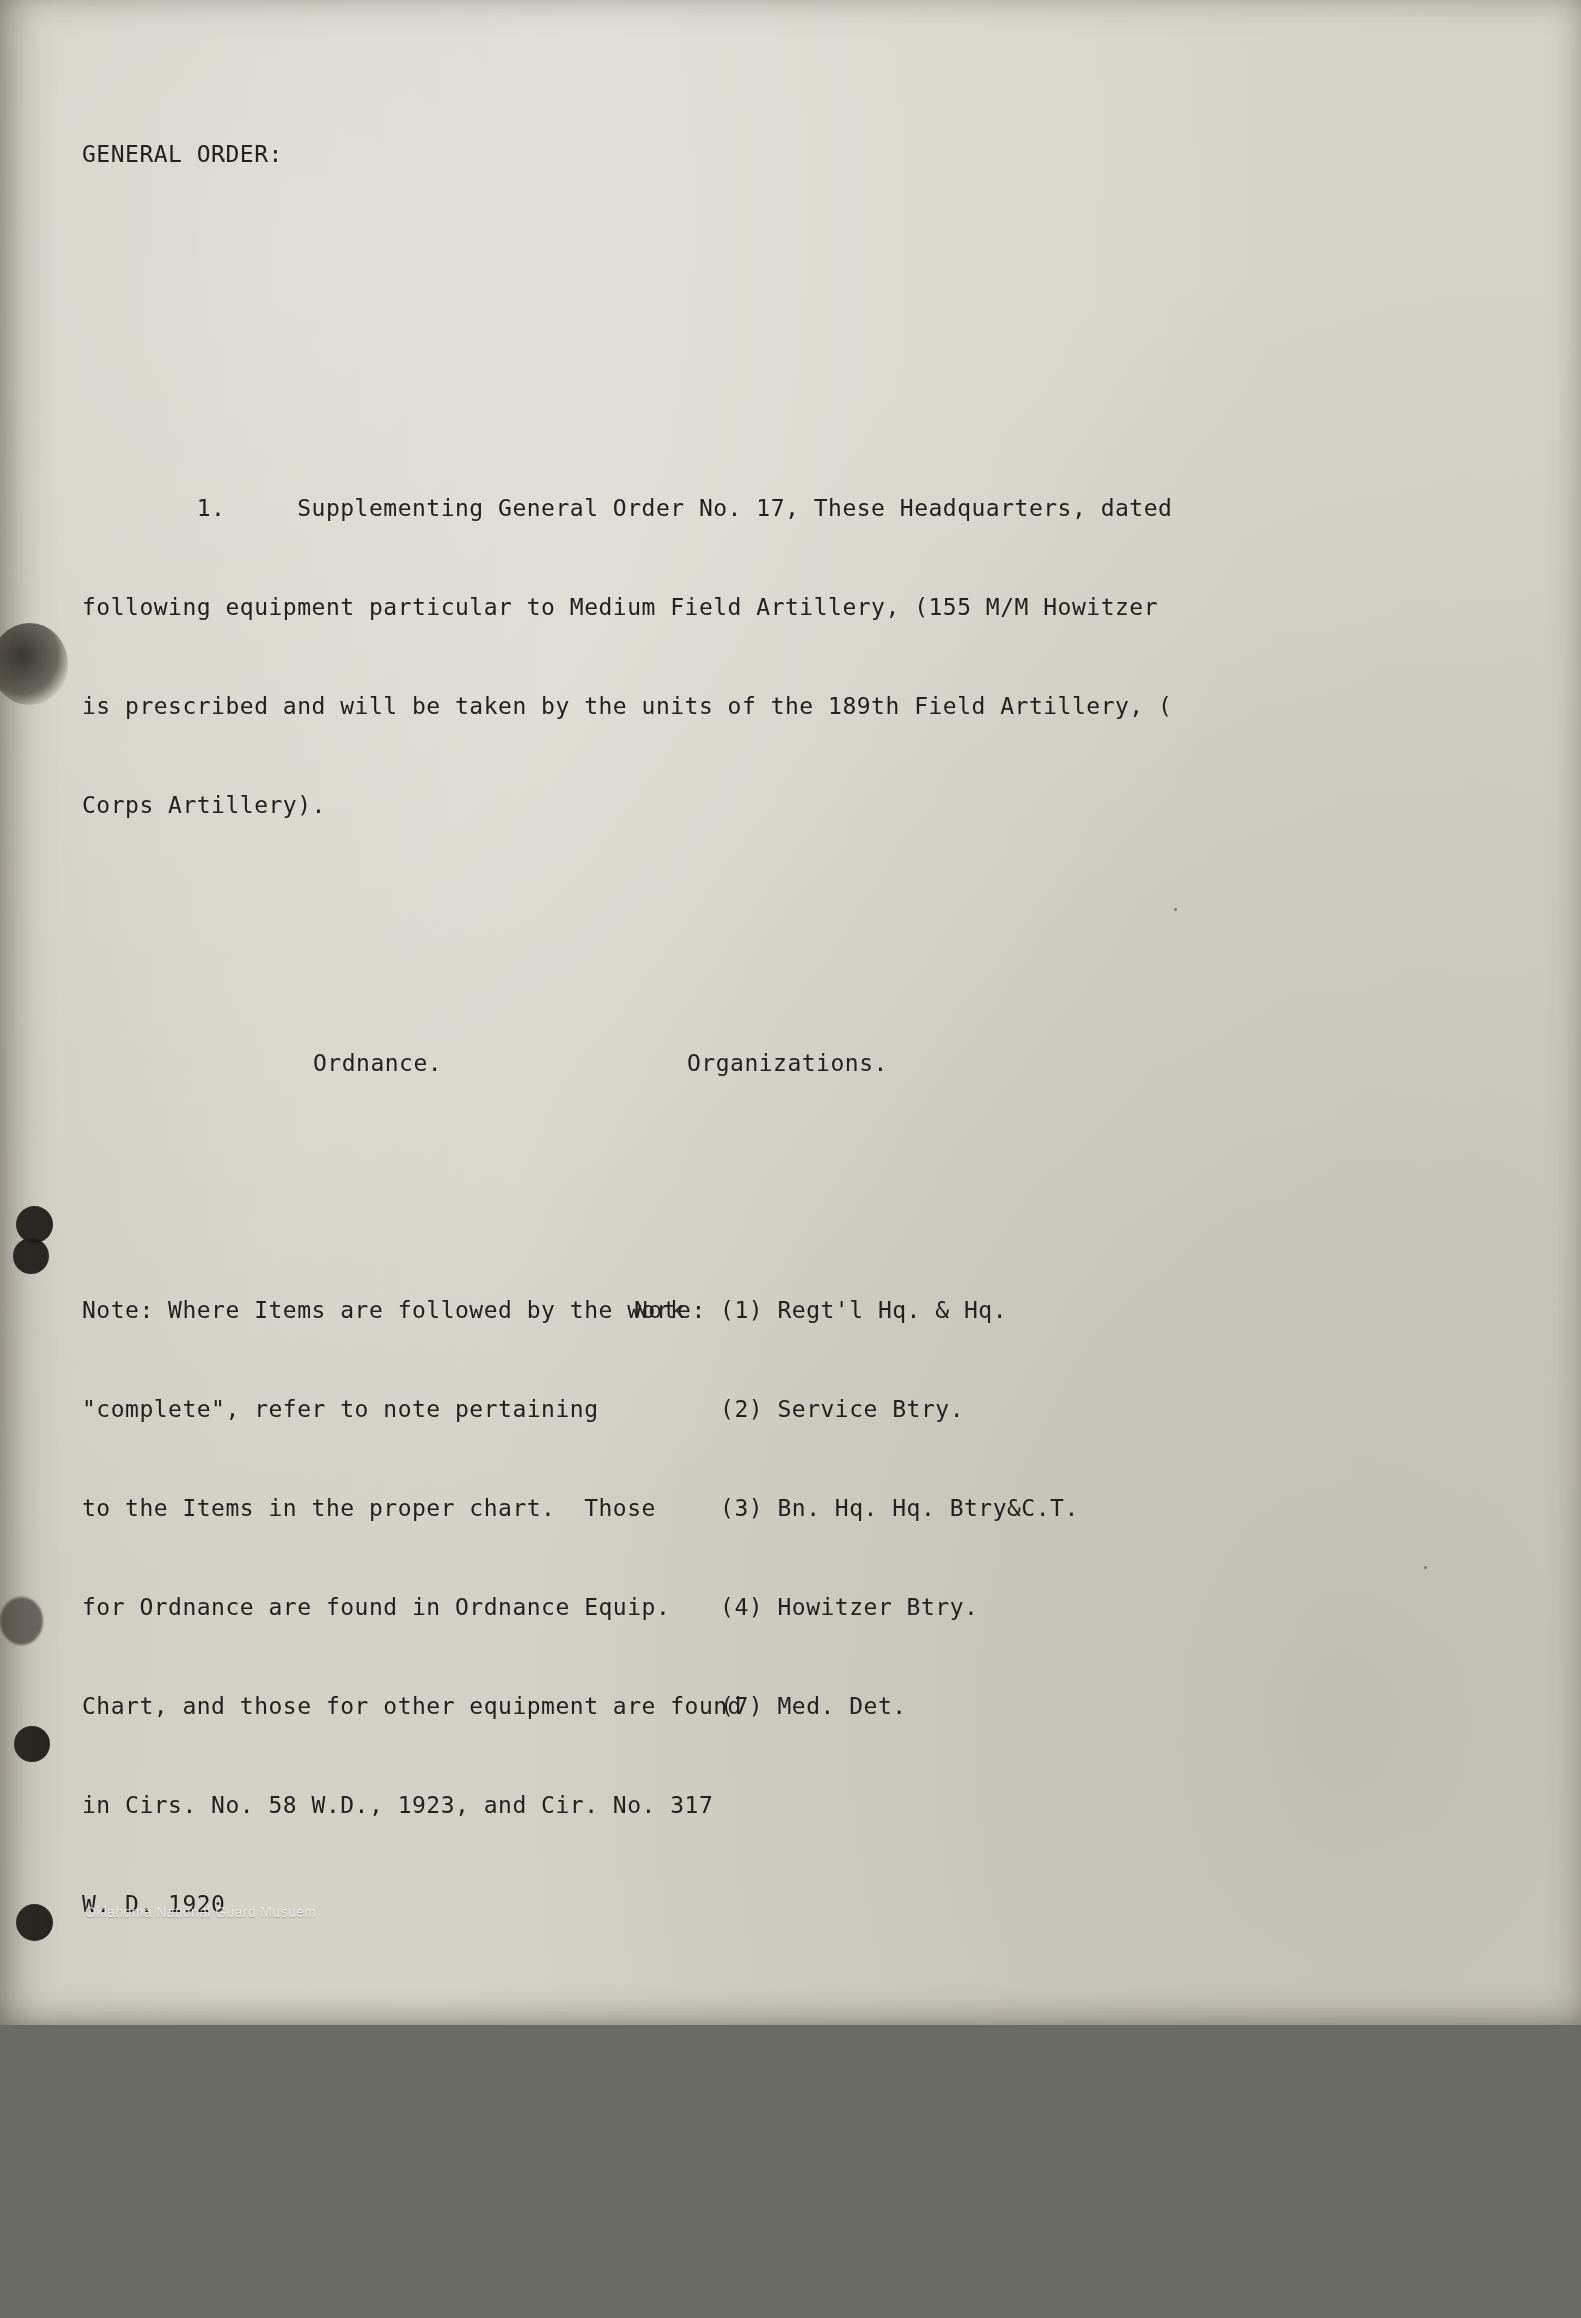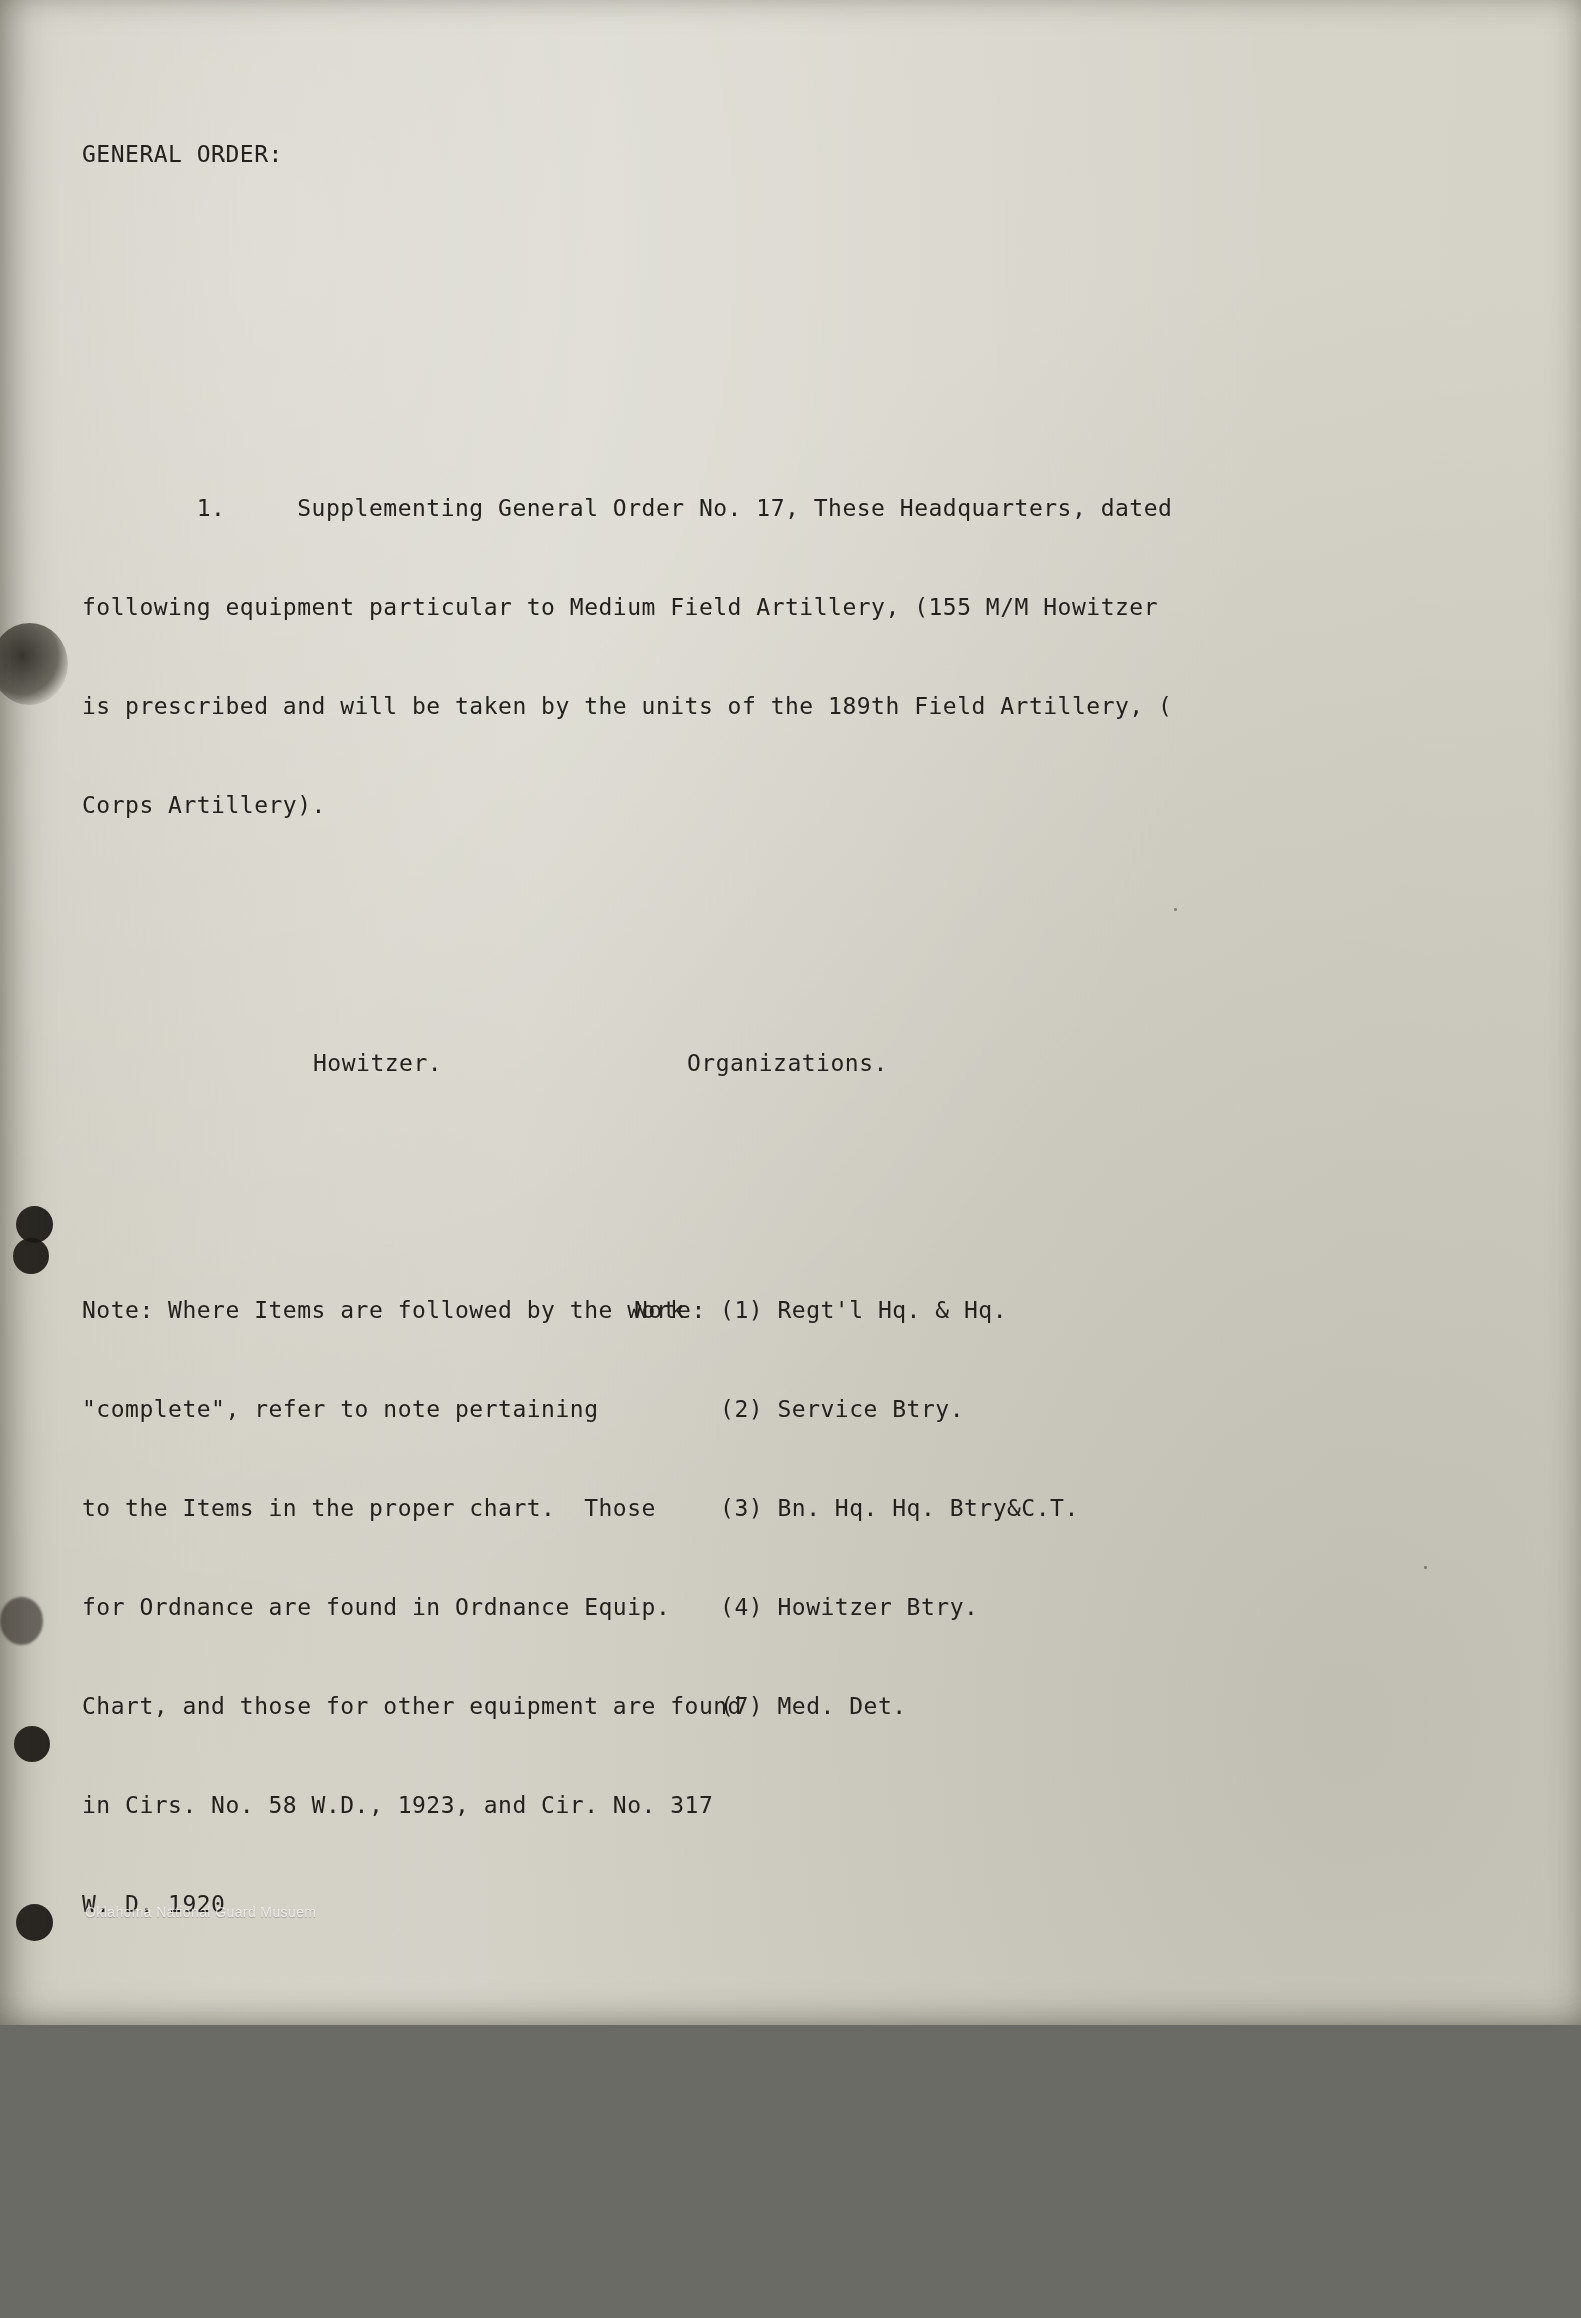--- a/index.html
+++ b/index.html
@@ -115,21 +115,21 @@
     <div class="spacer-lg"></div>
 
     <div class="line">        1.     Supplementing General Order No. 17, These Headquarters, dated</div>
     <div class="line">following equipment particular to Medium Field Artillery, (155 M/M Howitzer</div>
     <div class="line">is prescribed and will be taken by the units of the 189th Field Artillery, (</div>
     <div class="line">Corps Artillery).</div>
 
     <div class="spacer-md"></div>
 
     <div class="heads">
-      <div class="h1">Howitzer.</div>
+      <div class="h1">Ordnance.</div>
       <div>Organizations.</div>
     </div>
 
     <div class="spacer-sm"></div>
 
     <div class="noterow">
       <div class="left">Note: Where Items are followed by the work</div>
       <div class="right">Note: (1) Regt'l Hq. &amp; Hq.</div>
     </div>
     <div class="noterow">

